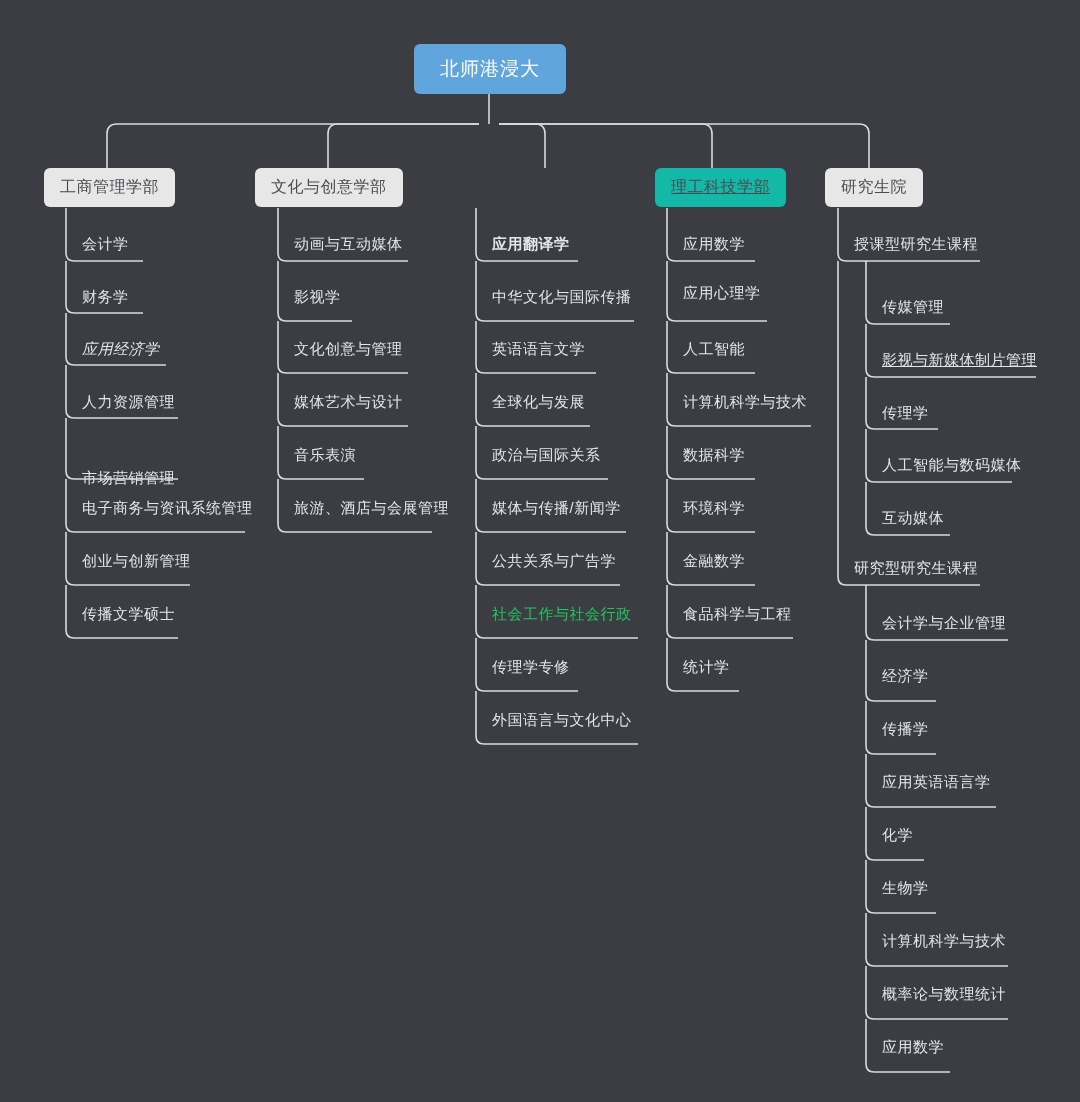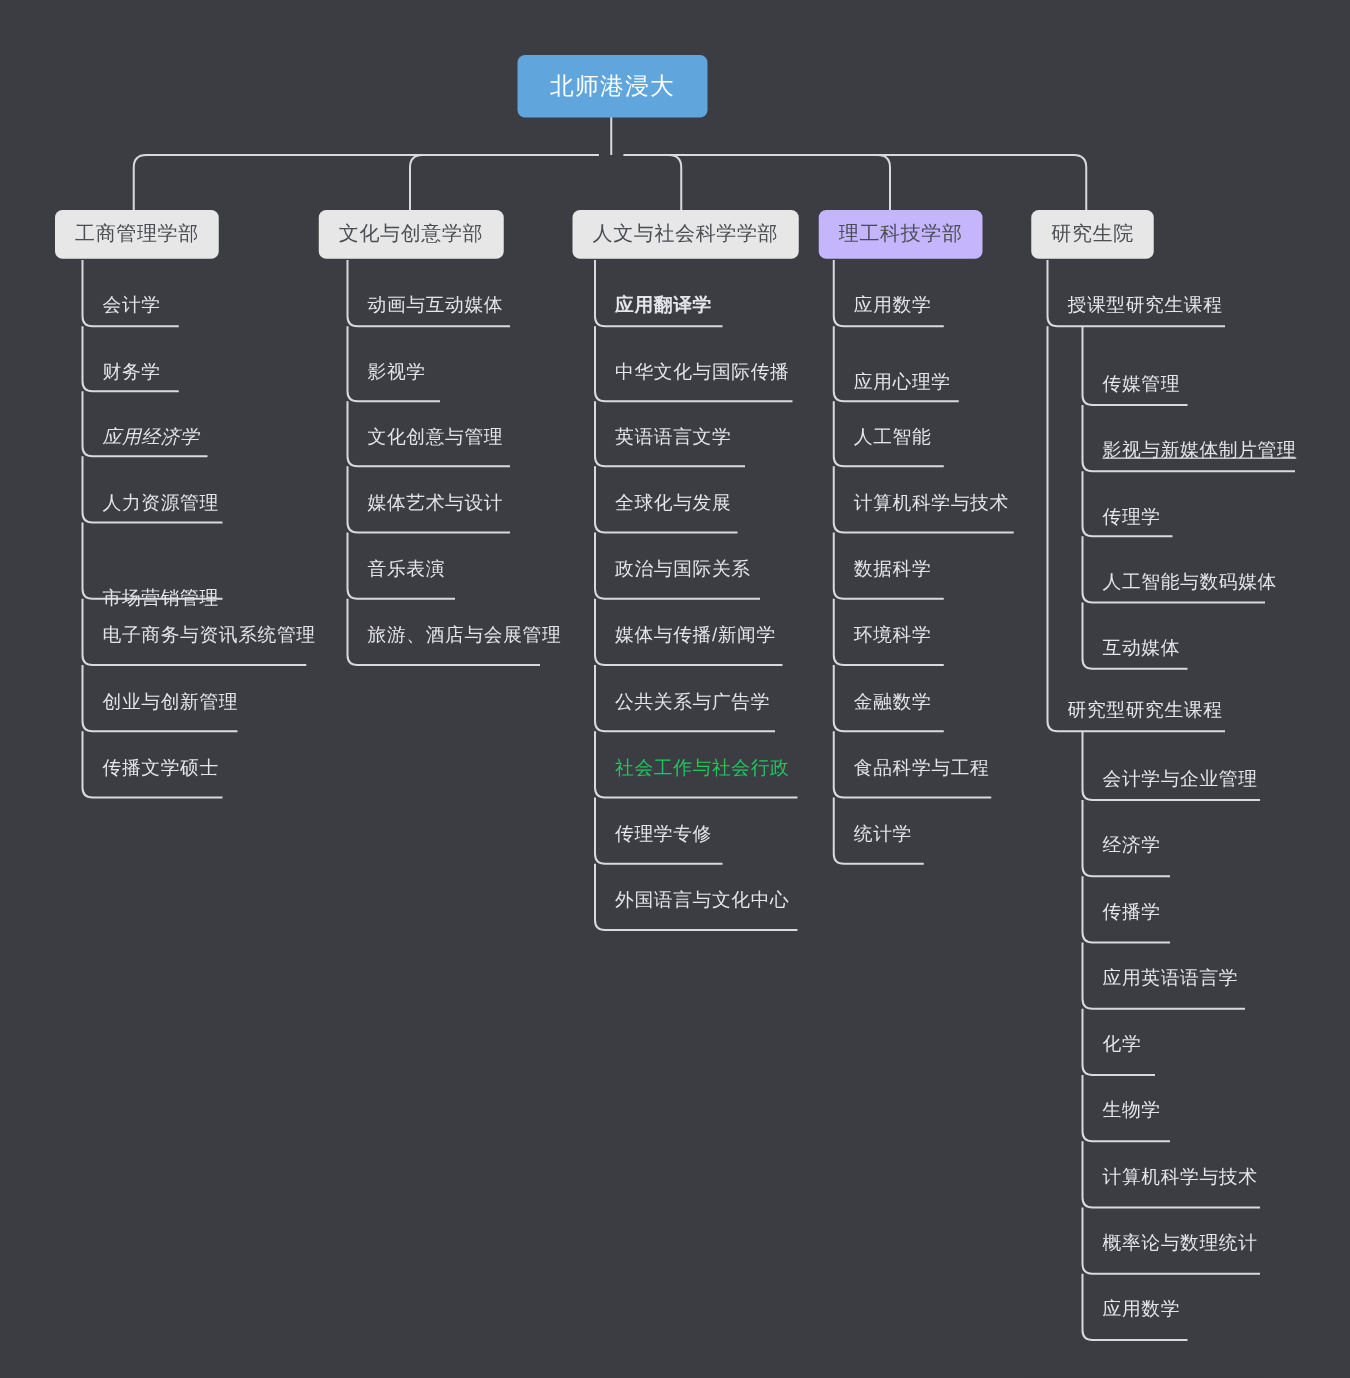--- a/index.html
+++ b/index.html
@@ -147,24 +147,21 @@
   <div class="node root" style="left: 414px; top: 44px; background: rgb(97, 165, 221); color: rgb(255, 255, 255);">
     <span>北师港浸大</span>
   </div>
 
   <div class="node dept" style="left: 44px; top: 168px; background: rgb(230, 231, 230); color: rgb(74, 77, 82);">
     <span>工商管理学部</span>
   </div>
   <div class="node dept" style="left: 255px; top: 168px; background: rgb(230, 231, 230); color: rgb(74, 77, 82);">
     <span>文化与创意学部</span>
   </div>
-  <div class="node dept" style="left: 458px; top: 168px; background: rgb(230, 231, 230); color: rgb(74, 77, 82);">
-    <span>人文与社会科学学部</span>
-  </div>
-  <div class="node dept" style="left: 655px; top: 168px; background: #c4b5fd; color: rgb(74, 77, 82);">
+  <div class="node dept" style="left: 655px; top: 168px; background: #14b8a6; color: rgb(74, 77, 82); text-decoration: underline;">
     <span>理工科技学部</span>
   </div>
   <div class="node dept" style="left: 825px; top: 168px; background: rgb(230, 231, 230); color: rgb(74, 77, 82);">
     <span>研究生院</span>
   </div>
 
   <div class="node leaf" style="left: 78px; top: 235px; color: rgb(227, 229, 232);">
     <span>会计学</span></div>
   <div class="node leaf" style="left: 78px; top: 288px; color: rgb(227, 229, 232);">
     <span>财务学</span></div>
@@ -210,21 +207,21 @@
     <span>公共关系与广告学</span></div>
   <div class="node leaf" style="left: 488px; top: 605px; color: #22c55e;">
     <span>社会工作与社会行政</span></div>
   <div class="node leaf" style="left: 488px; top: 658px; color: rgb(227, 229, 232);">
     <span>传理学专修</span></div>
   <div class="node leaf" style="left: 488px; top: 711px; color: rgb(227, 229, 232);">
     <span>外国语言与文化中心</span></div>
 
   <div class="node leaf" style="left: 679px; top: 235px; color: rgb(227, 229, 232);">
     <span>应用数学</span></div>
-  <div class="node leaf" style="left: 679px; top: 296px; color: rgb(227, 229, 232);">
+  <div class="node leaf" style="left: 679px; top: 284px; color: rgb(227, 229, 232);">
     <span>应用心理学</span></div>
   <div class="node leaf" style="left: 679px; top: 340px; color: rgb(227, 229, 232);">
     <span>人工智能</span></div>
   <div class="node leaf" style="left: 679px; top: 393px; color: rgb(227, 229, 232);">
     <span>计算机科学与技术</span></div>
   <div class="node leaf" style="left: 679px; top: 446px; color: rgb(227, 229, 232);">
     <span>数据科学</span></div>
   <div class="node leaf" style="left: 679px; top: 499px; color: rgb(227, 229, 232);">
     <span>环境科学</span></div>
   <div class="node leaf" style="left: 679px; top: 552px; color: rgb(227, 229, 232);">

